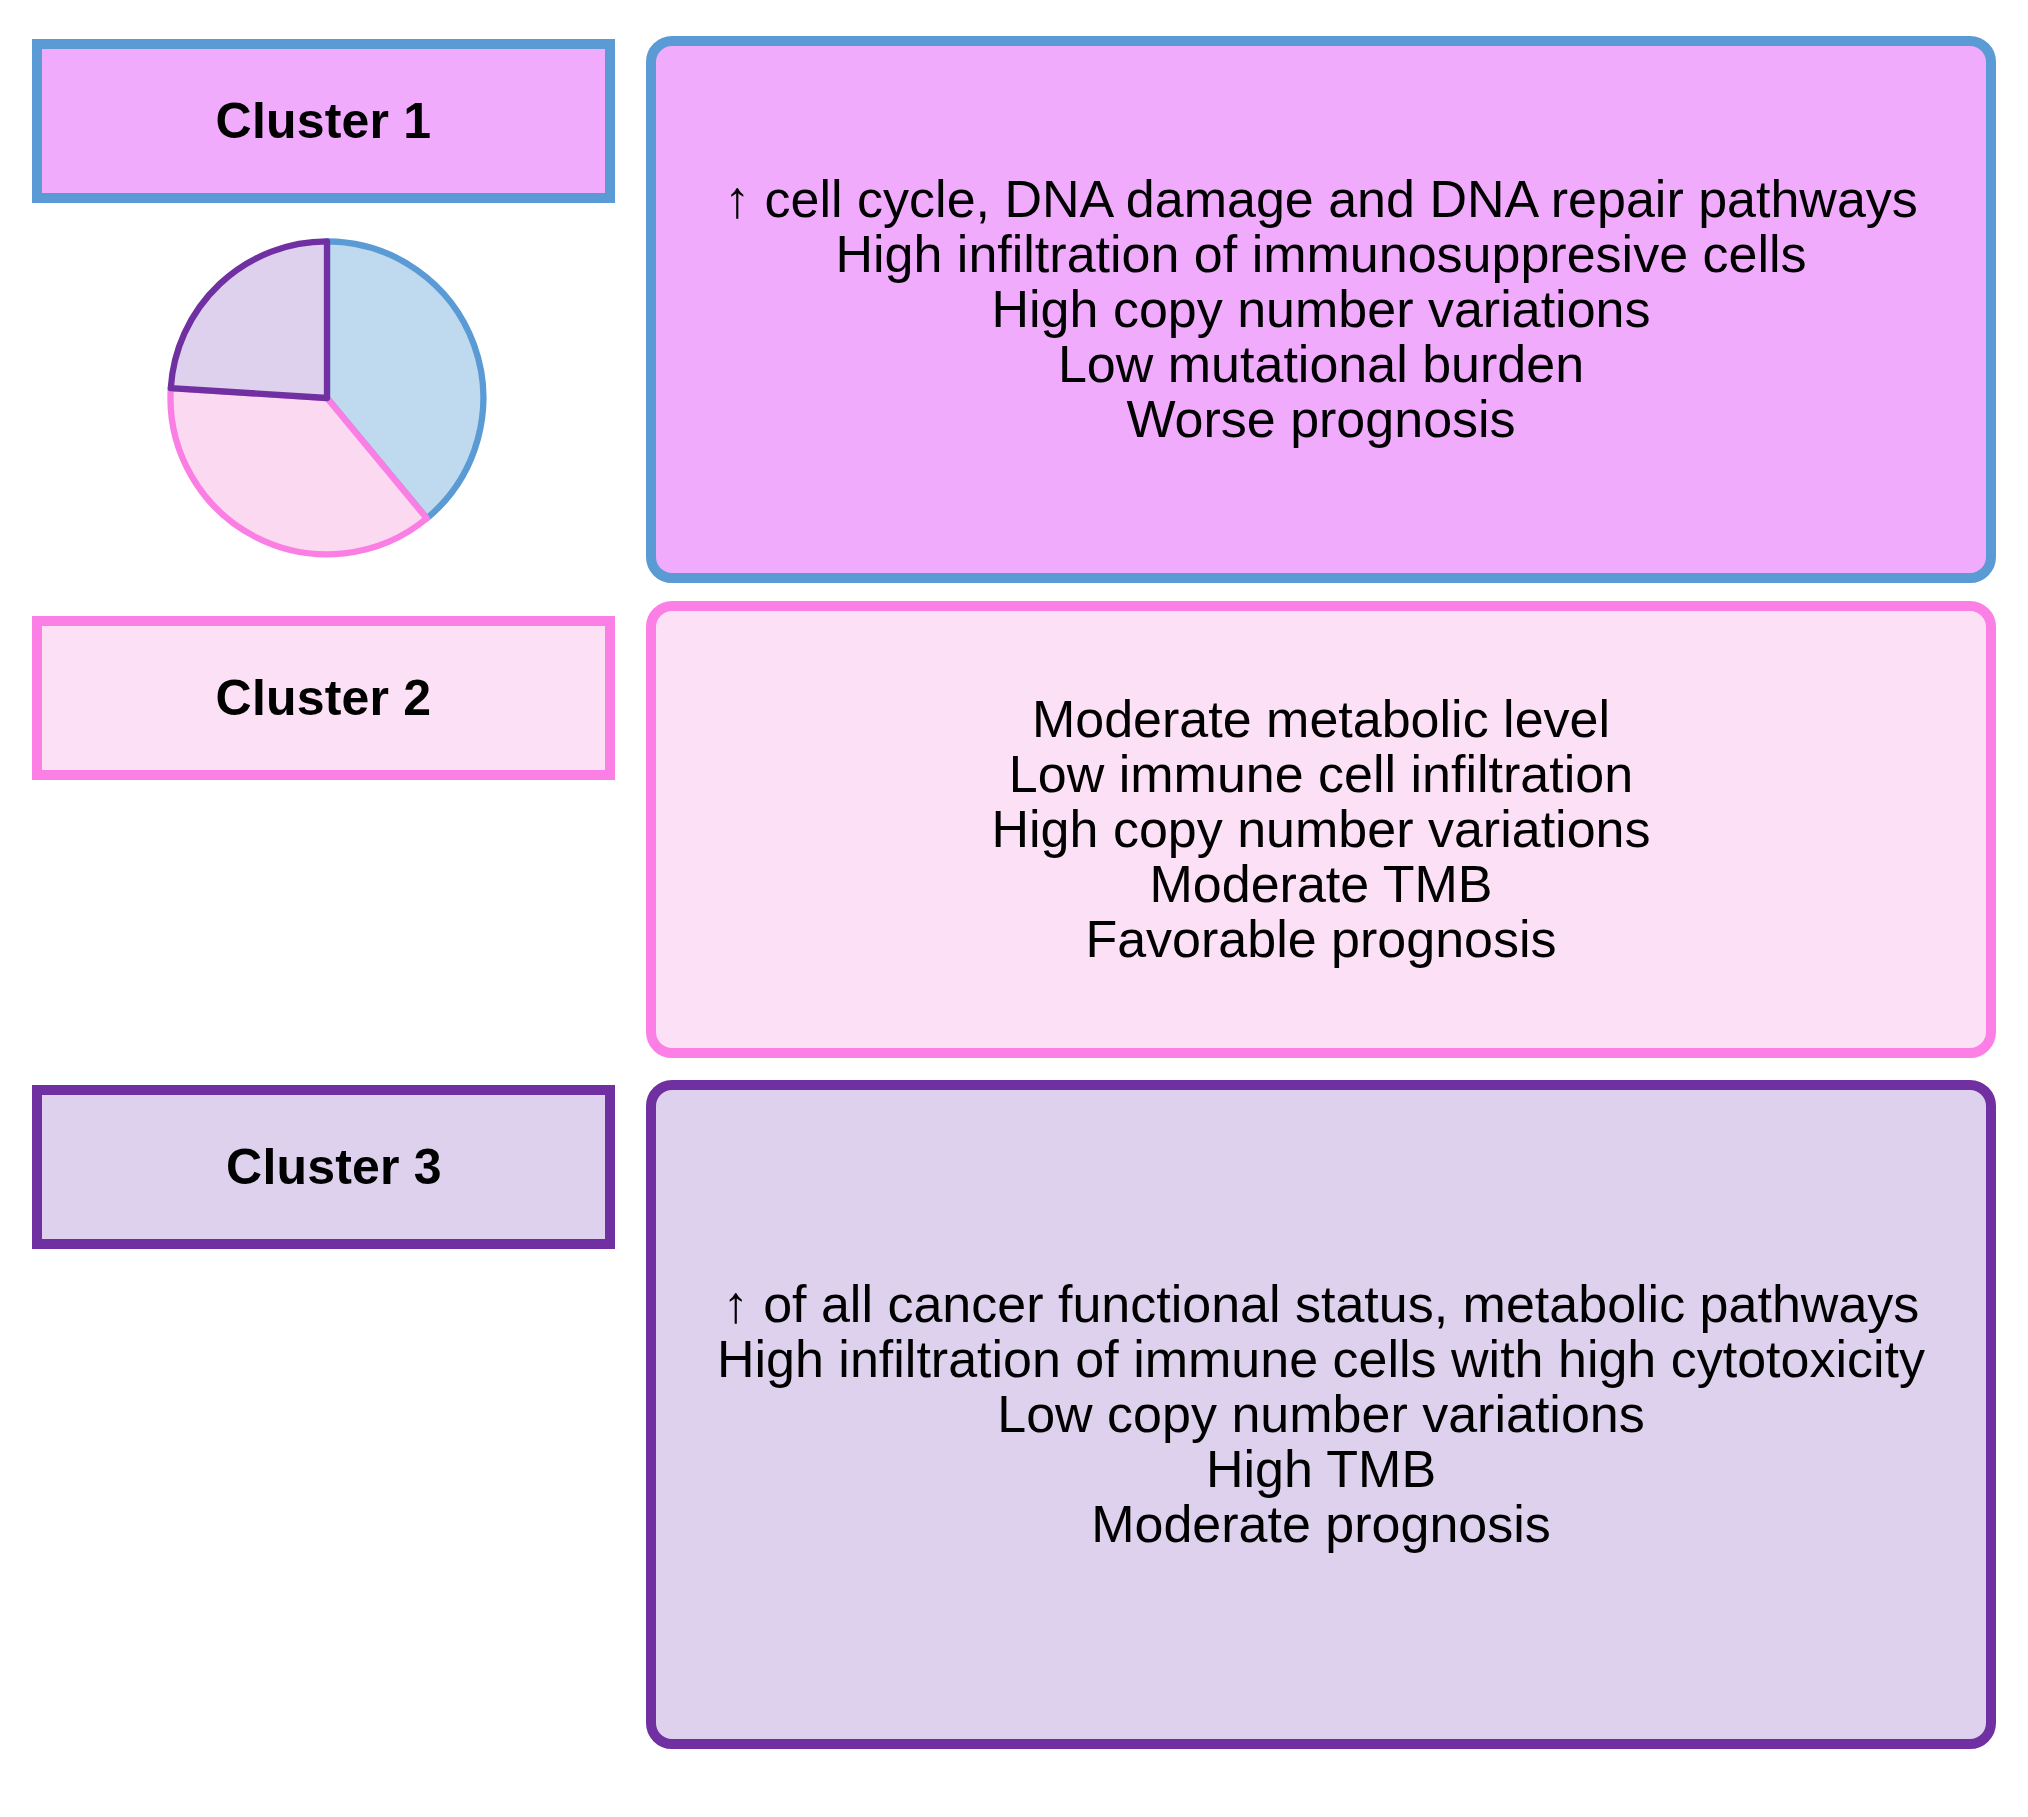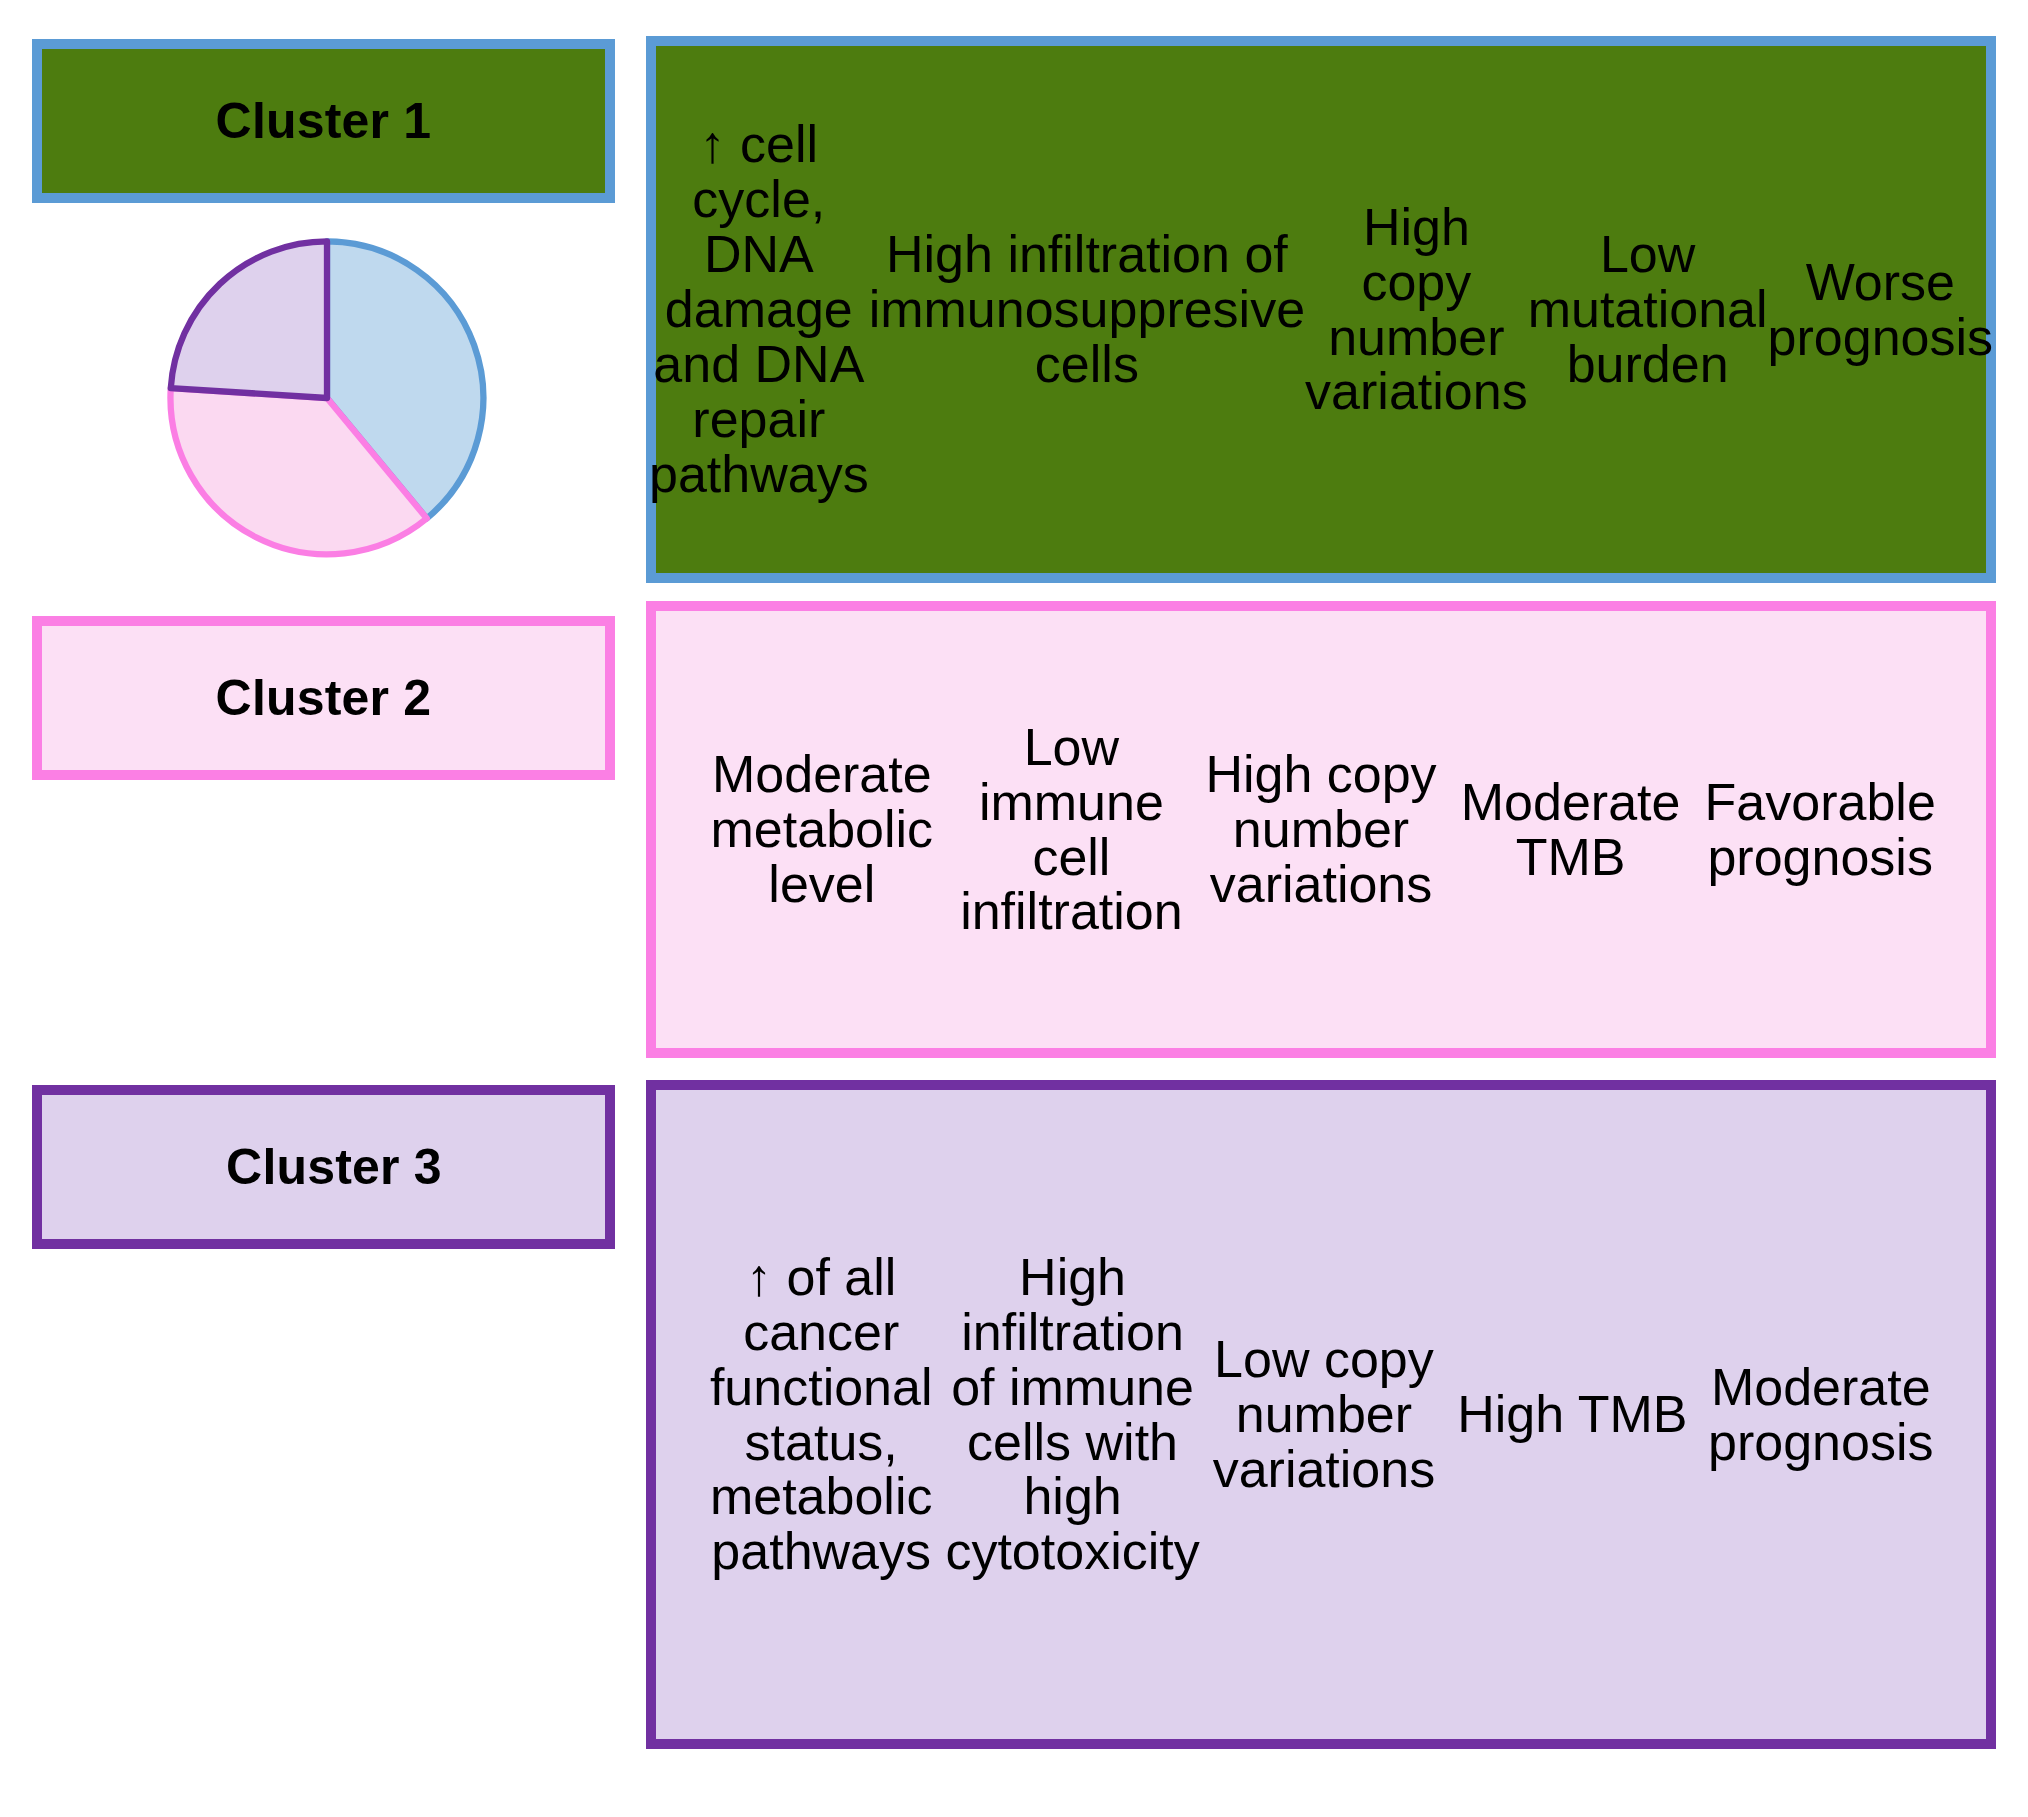--- a/index.html
+++ b/index.html
@@ -42,36 +42,37 @@
     letter-spacing: 0.2px;
     line-height: 1.1;
     text-align: center;
     white-space: nowrap;
   }
 
   .content-box {
     border-width: 10px;
     border-style: solid;
     display: flex;
-    flex-direction: row;
+    flex-direction: column;
     align-items: center;
     justify-content: center;
     padding: 16px 41px;
+    border-radius: 26px;
   }
   .content-box .line {
     font-size: 52px;
     line-height: 1.055;
     text-align: center;
     width: 100%;
     white-space: normal;
   }
 
   
   .c1 {
-    background: #4d7c0f;
+    background: #f0abfc;
     border-color: #5b9bd5;
   }
   
   .c2 {
     background: #fce0f5;
     border-color: #fb7fe4;
   }
   
   .c3 {
     background: #ded1ed;

